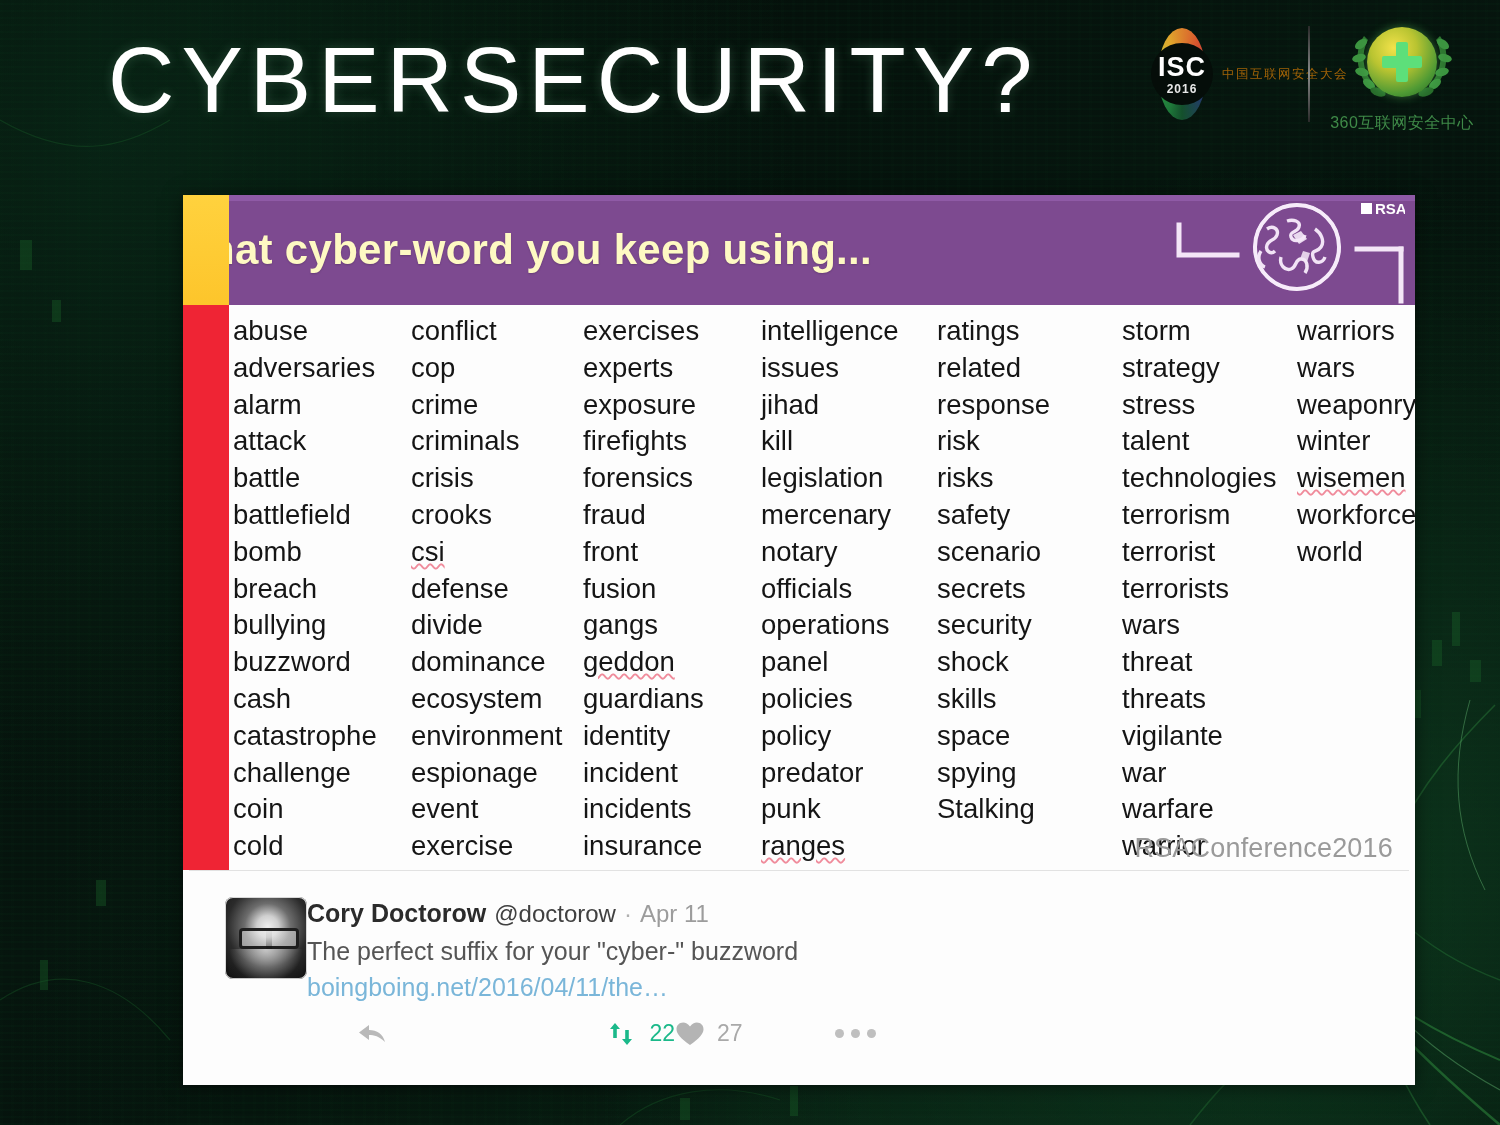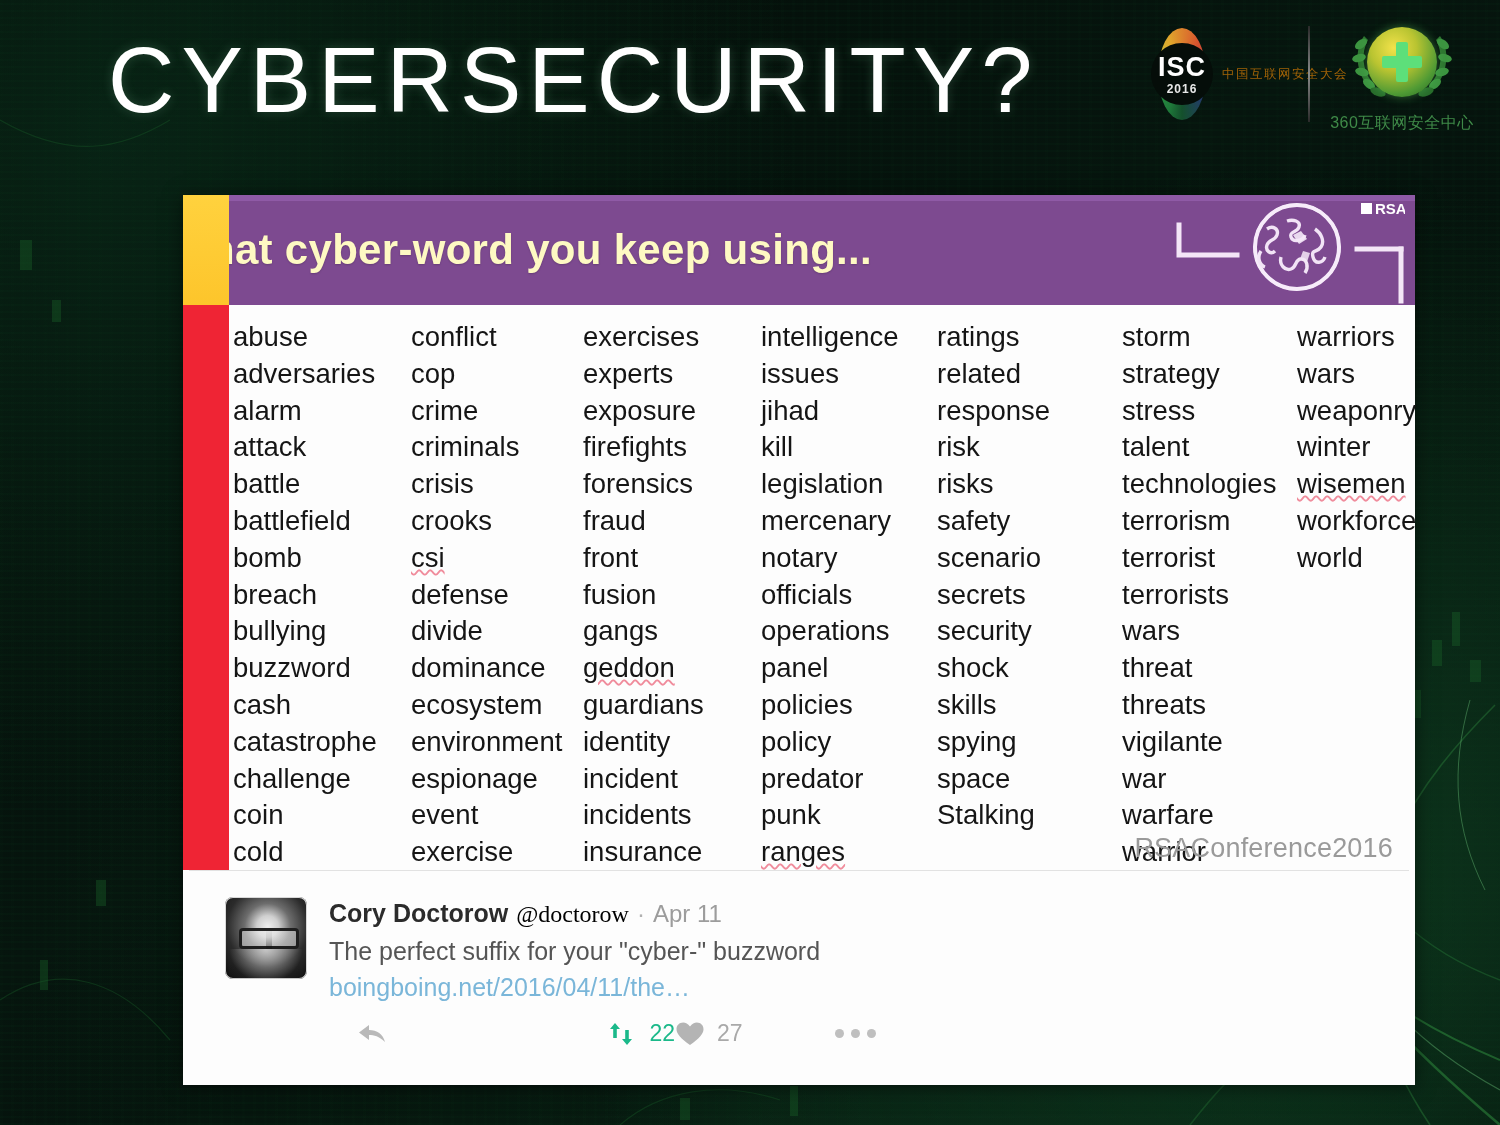--- a/index.html
+++ b/index.html
@@ -117,21 +117,21 @@
   
   .body-area{ position:relative; height:565px; background:#fdfdfd; }
   .red-rail{
     position:absolute; left:0; top:0; width:46px; height:100%;
     background:#ef2434;
   }
   .word-grid{
     position:absolute; left:46px; right:0; top:0; bottom:0;
     display:grid;
     grid-template-columns:178px 172px 178px 176px 185px 175px 160px;
-    padding:14px 0 0 4px;
+    padding:8px 0 0 4px;
   }
   .word-col{ display:flex; flex-direction:column; }
   .word{
     color:#151515;
     font-size:27.5px;
     line-height:36.8px;
     white-space:nowrap;
     font-weight:400;
   }
   .word.spell{ text-decoration:underline; text-decoration-color:#f08c9c;
@@ -143,42 +143,42 @@
     pointer-events:none;
   }
 
   .card-divider{ height:1px; background:#e2e2e2; margin:0 6px; }
 
   
   .tweet{
     position:relative; padding:26px 28px 16px 42px;
     background:#fdfdfd;
   }
-  .tweet-row{ display:flex; gap:22px; }
+  .tweet-row{ display:flex; }
   .avatar{
     width:82px; height:82px; flex:0 0 82px; border-radius:8px;
     background:
       radial-gradient(circle at 52% 36%, #efefef 0%, #cfcfcf 16%, #6d6d6d 34%, #2b2b2b 60%, #0c0c0c 100%),
       #111;
     position:relative; overflow:hidden;
     box-shadow:inset 0 0 0 1px #d8d8d8;
   }
   .avatar::before{
     content:""; position:absolute; left:14px; top:31px; width:54px; height:15px;
     border:3px solid rgba(20,20,20,.92); border-radius:4px;
     background:linear-gradient(90deg, rgba(240,240,240,.5) 0 45%, rgba(0,0,0,0) 45% 55%, rgba(240,240,240,.5) 55% 100%);
   }
   .avatar::after{
     content:""; position:absolute; left:4px; top:52px; width:74px; height:34px;
     background:radial-gradient(ellipse at 50% 0%, rgba(230,230,230,.75) 0%, rgba(40,40,40,.1) 70%);
   }
   .tweet-body{ flex:1; padding-top:2px; }
   .tweet-head{ display:flex; align-items:baseline; gap:8px; flex-wrap:wrap; }
   .tw-name{ color:#2b2b2b; font-size:25px; font-weight:700; }
-  .tw-handle{ color:#000000; font-size:24px;font-family:Liberation Serif, serif; }
+  .tw-handle{ color:#404040; font-size:24px; }
   .tw-dot{ color:#b0b0b0; font-size:24px; }
   .tw-date{ color:#9c9c9c; font-size:24px; }
   .tw-text{ color:#555555; font-size:25px; margin-top:8px; line-height:1.25; }
   .tw-link{ color:#7ab6d9; font-size:25px; margin-top:6px; display:block; }
 
   .tweet-actions{
     display:flex; align-items:center; gap:0;
     margin:18px 0 0 132px;
   }
   .act{ display:flex; align-items:center; gap:12px; }
@@ -384,22 +384,22 @@
           <div class="word">related</div>
           <div class="word">response</div>
           <div class="word">risk</div>
           <div class="word">risks</div>
           <div class="word">safety</div>
           <div class="word">scenario</div>
           <div class="word">secrets</div>
           <div class="word">security</div>
           <div class="word">shock</div>
           <div class="word">skills</div>
+          <div class="word">space</div>
           <div class="word">spying</div>
-          <div class="word">space</div>
           <div class="word">Stalking</div>
         </div>
         <div class="word-col">
           <div class="word">storm</div>
           <div class="word">strategy</div>
           <div class="word">stress</div>
           <div class="word">talent</div>
           <div class="word">technologies</div>
           <div class="word">terrorism</div>
           <div class="word">terrorist</div>

